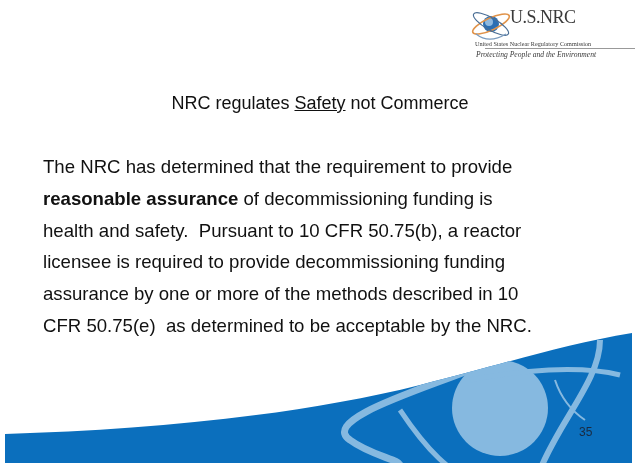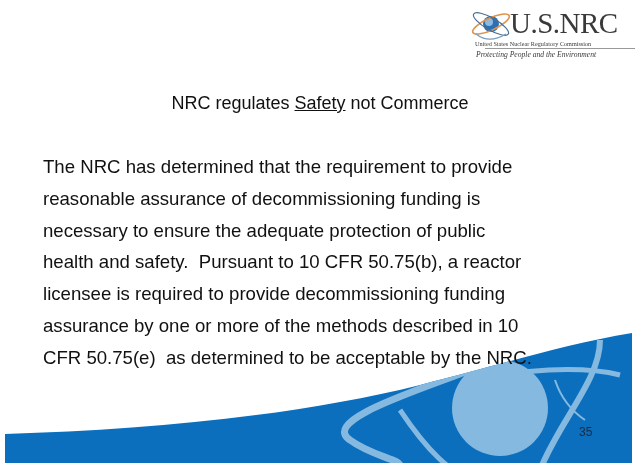--- a/index.html
+++ b/index.html
@@ -3,23 +3,23 @@
   <meta charset="utf-8">
   <style>
     html, body { margin: 0; padding: 0; background: #ffffff; }
     body { width: 640px; height: 472px; position: relative; overflow: hidden; font-family: "Liberation Sans", sans-serif; color: #111; }
     .slide { position: absolute; left: 0; top: 0; width: 640px; height: 472px; background: #fff; }
     .title { position: absolute; left: 43px; top: 41px; font-size: 22.5px; font-weight: bold; color: #0d0d0d; white-space: nowrap; letter-spacing: 0.1px; }
     .subtitle { position: absolute; left: 0; width: 640px; top: 93px; text-align: center; font-size: 18px; color: #111; }
     .subtitle .u { text-decoration: underline; margin-top: 24px; }
     .body-text { position: absolute; left: 43px; top: 148px; width: 580px; font-size: 18.6px; line-height: 25.8px; color: #111; }
     .body-text .line { display: block; white-space: pre; margin-top: 6px; }
-    .body-text b { font-weight: normal; }
+    .body-text b { font-weight: bold; }
     .logo { position: absolute; left: 466px; top: 4px; width: 170px; height: 60px; }
-    .logo-text { position: absolute; left: 510px; top: 7px; font-family: "Liberation Serif", serif; font-size: 29px; color: #3a3a3a; letter-spacing: -0.5px; white-space: nowrap; }
+    .logo-text { position: absolute; left: 510px; top: 7px; font-family: "Liberation Serif", serif; font-size: 18px; color: #3a3a3a; letter-spacing: -0.5px; white-space: nowrap; }
     .logo-sub { position: absolute; left: 475px; top: 40px; font-family: "Liberation Serif", serif; font-size: 6.2px; color: #3a3a3a; white-space: nowrap; }
     .logo-line { position: absolute; left: 485px; top: 48px; width: 150px; height: 1px; background: #999; }
     .logo-tag { position: absolute; left: 476px; top: 50px; font-family: "Liberation Serif", serif; font-style: italic; font-size: 7.6px; color: #3a3a3a; white-space: nowrap; }
     .wave { position: absolute; left: 0; top: 0; width: 640px; height: 472px; }
     .page-num { position: absolute; left: 579px; top: 425px; font-size: 12px; color: #1a2a40; }
   </style>
 </head>
 <body>
 
 <div class="slide">
@@ -42,21 +42,20 @@
   </svg>
 
 
   <div class="subtitle">
     <span>NRC regulates </span><span class="u">Safety</span><span> not Commerce</span>
   </div>
 
   <div class="body-text">
     <span class="line">The NRC has determined that the requirement to provide</span>
     <span class="line"><b>reasonable assurance</b><span> of decommissioning funding is</span></span>
-    <span class="line">necessary to ensure the adequate protection of public</span>
     <span class="line">health and safety.  Pursuant to 10 CFR 50.75(b), a reactor</span>
     <span class="line">licensee is required to provide decommissioning funding</span>
     <span class="line">assurance by one or more of the methods described in 10</span>
     <span class="line">CFR 50.75(e)  as determined to be acceptable by the NRC.</span>
   </div>
 
   <svg class="logo" viewBox="0 0 170 60" xmlns="http://www.w3.org/2000/svg" style="left:466px;top:4px;width:170px;height:60px;">
     <circle cx="25" cy="20" r="8" fill="#2c6fb3"></circle>
     <circle cx="23" cy="18" r="4" fill="#8fb9df"></circle>
     <ellipse cx="25" cy="20" rx="20" ry="6" fill="none" stroke="#e0934a" stroke-width="1.6" transform="rotate(-25 25 20)"></ellipse>

